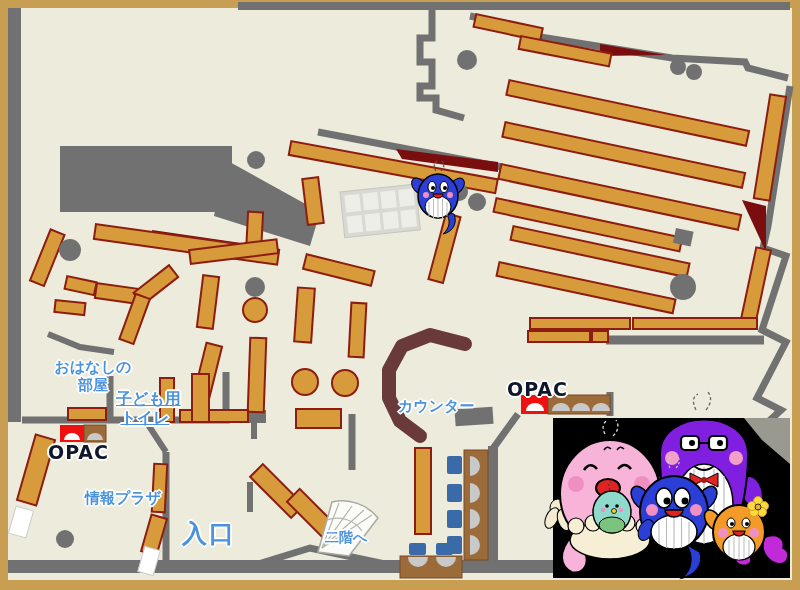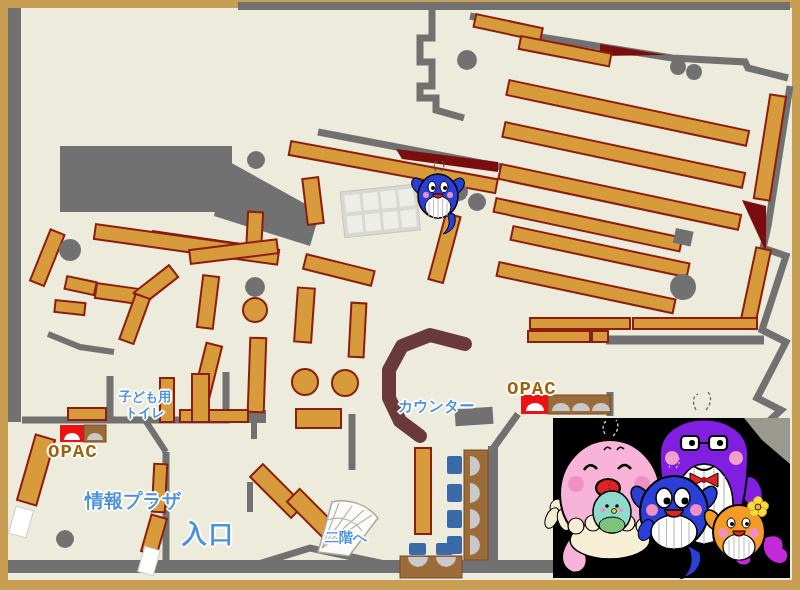--- a/index.html
+++ b/index.html
@@ -3,21 +3,21 @@
 <meta charset="utf-8">
 <style>
   html,body{margin:0;padding:0;background:#fff;}
   #stage{position:relative;width:800px;height:590px;overflow:hidden;
          font-family:"DejaVu Sans","Liberation Sans",sans-serif;}
   #stage svg{position:absolute;left:0;top:0;}
   .maplabel{position:absolute;font-weight:bold;color:#4b92dd;line-height:1.2;
     text-shadow:-1px -1px 0 #fff,1px -1px 0 #fff,-1px 1px 0 #fff,1px 1px 0 #fff,
                 0 -2px 0 #fff,0 2px 0 #fff,-2px 0 0 #fff,2px 0 0 #fff;
     white-space:nowrap;pointer-events:none;}
-  .maplabel.red{color:#a16207;font-family:Liberation Mono, monospace;}
+  .maplabel.red{color:#0f172a;}
   .center{text-align:center;}
 </style>
 </head>
 <body>
 
 <div id="stage">
 <svg width="800" height="590" viewBox="0 0 800 590">
 
   <rect x="0" y="0" width="800" height="590" fill="#c79e52"></rect>
   <rect x="8" y="8" width="784" height="572" fill="#ecebdc"></rect>
@@ -311,23 +311,27 @@
           <ellipse cx="7" cy="-9" rx="4" ry="5" fill="#fff" stroke="#000"></ellipse>
       <circle cx="-7" cy="-8" r="2" fill="#000"></circle>
           <circle cx="8" cy="-8" r="2" fill="#000"></circle>
       <circle cx="-16" cy="1" r="5" fill="#f090c2"></circle>
           <circle cx="15" cy="1" r="5" fill="#f090c2"></circle>
       <path d="M-6,-1 A6,5 0 0 0 6,-1 Z" fill="#e02222" stroke="#000" stroke-width="1.2"></path>
     </g>
   </g>
 </svg>
 
-<div class="maplabel center" style="left:116px;top:389px;width:58px;font-size:13px;">
+<div class="maplabel center" style="left:50px;top:358px;width:86px;font-size:15px;">
+  <div>おはなしの</div>
+  <div>部屋</div>
+</div>
+<div class="maplabel center" style="left:116px;top:389px;width:58px;font-size:16px;text-decoration:underline;">
   <div>子ども用</div>
   <div>トイレ</div>
 </div>
 <div class="maplabel red" style="left:48px;top:441px;font-size:19px;letter-spacing:1px;">OPAC</div>
-<div class="maplabel" style="left:57px;top:489px;font-size:19px;padding-left:28px;">情報プラザ</div>
+<div class="maplabel" style="left:57px;top:489px;font-size:15px;padding-left:28px;">情報プラザ</div>
 <div class="maplabel" style="left:182px;top:519px;font-size:25px;letter-spacing:2px;text-align:right;">入口</div>
 <div class="maplabel" style="left:325px;top:529px;font-size:14px;">二階へ</div>
 <div class="maplabel" style="left:398px;top:377px;font-size:15px;margin-top:20px;">カウンター</div>
 <div class="maplabel red" style="left:507px;top:378px;font-size:19px;letter-spacing:1px;">OPAC</div>
 </div>
 
 </body></html>

